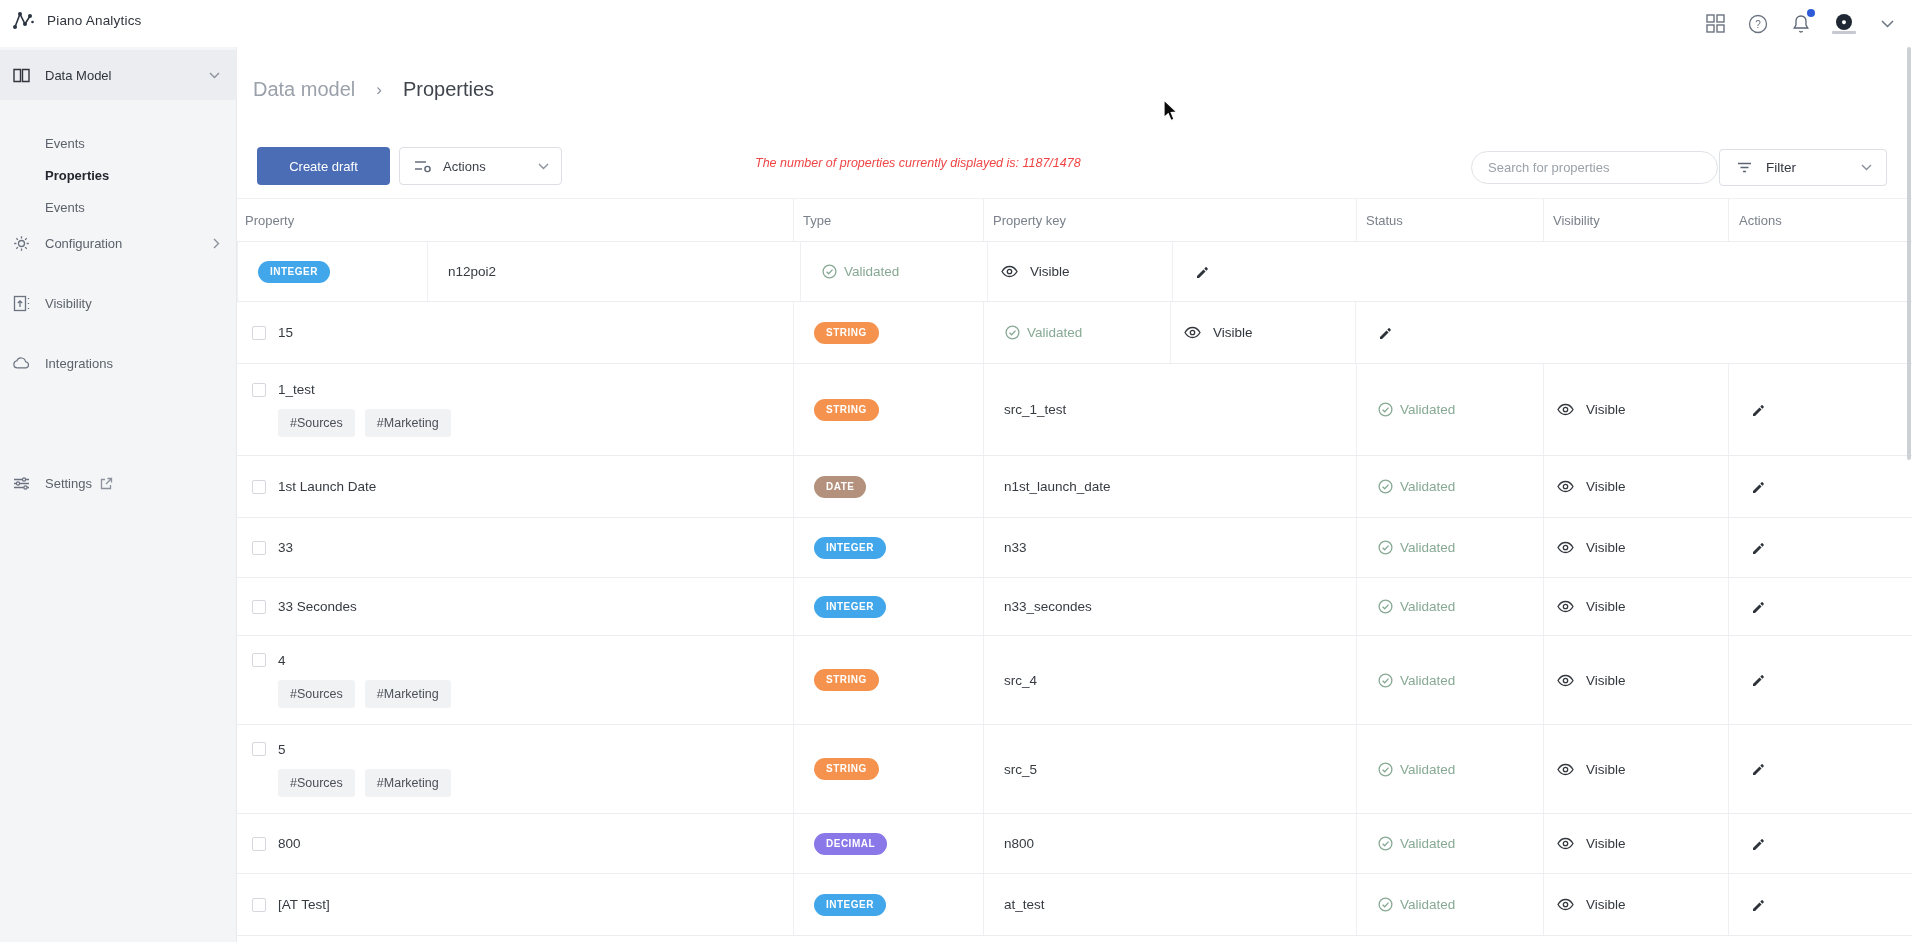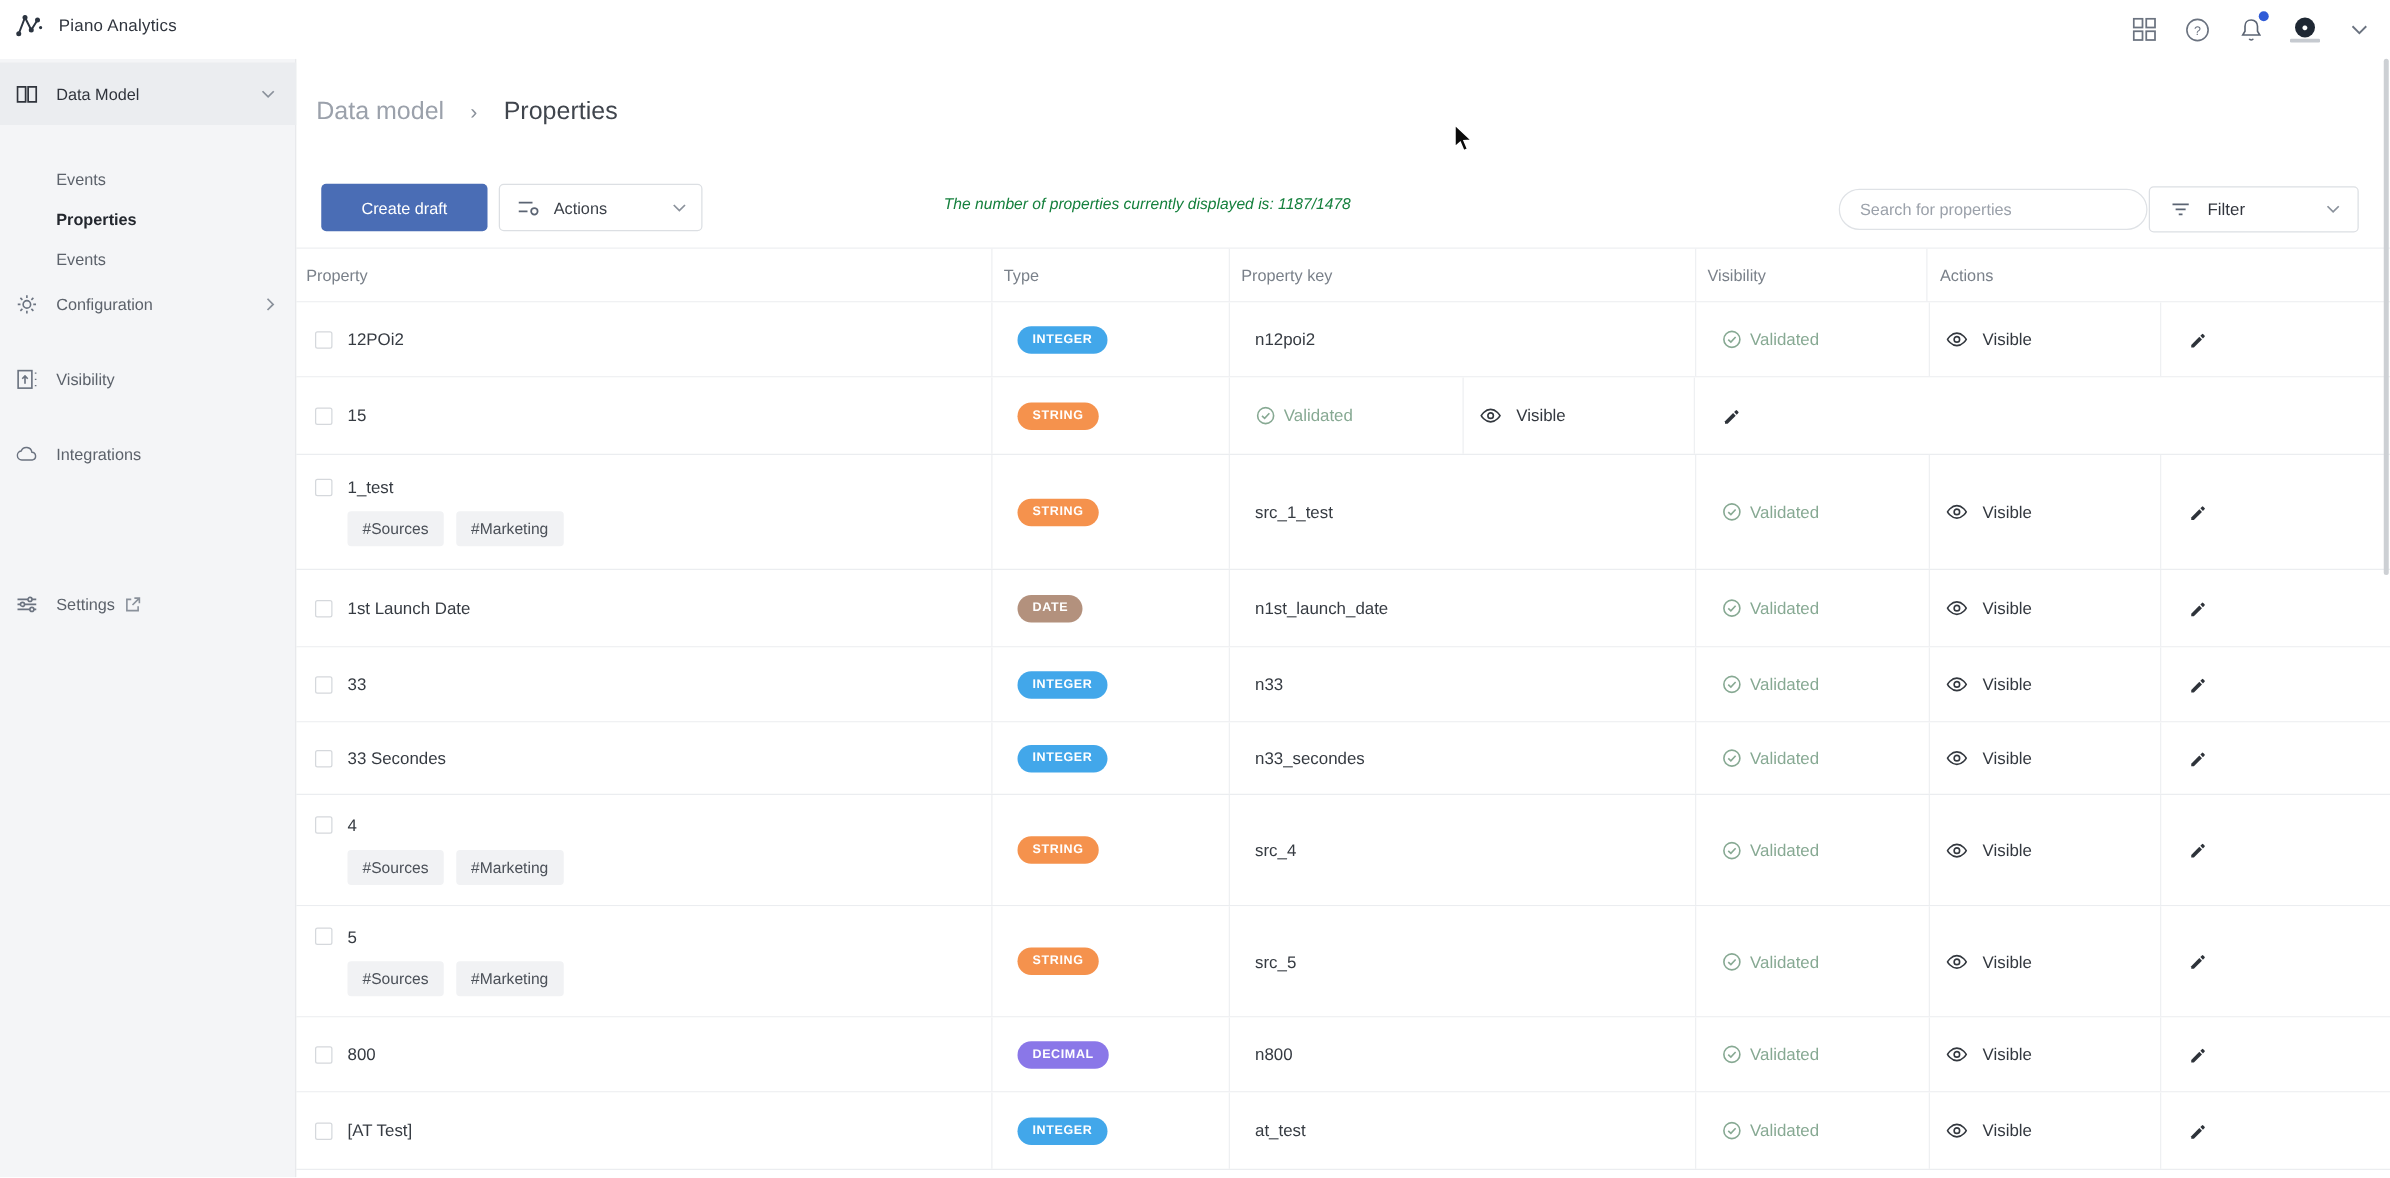--- a/index.html
+++ b/index.html
@@ -41,21 +41,21 @@
   .breadcrumb { position:absolute; left:16px; top:31px; display:flex; align-items:center; gap:21px; }
   .bc-parent { font-size:20px; color:#9ba1ab; cursor:pointer; }
   .bc-sep { font-size:17px; color:#8a919b; }
   .bc-current { font-size:20px; color:#40454d; }
 
   .btn-create { position:absolute; left:20px; top:100px; width:133px; height:38px; background:#4a6db5; color:#fff; font-size:13px; border:none; border-radius:4px; cursor:pointer; font-family:inherit; }
   .btn-actions { position:absolute; left:162px; top:100px; width:163px; height:38px; background:#fff; border:1px solid #dcdfe3; border-radius:4px; display:flex; align-items:center; cursor:pointer; font-size:13px; color:#3c4149; }
   .btn-actions .a-ico { margin-left:14px; }
   .btn-actions .a-lbl { margin-left:11px; }
   .btn-actions .a-chev { margin-left:auto; margin-right:12px; display:flex; }
-  .info-line { position:absolute; left:518px; top:109px; font-size:12.5px; font-style:italic; color:#15803d; white-space:nowrap; }
+  .info-line { position:absolute; left:518px; top:109px; font-size:12.5px; font-style:italic; color:#ef4444; white-space:nowrap; }
   .search-box { position:absolute; left:1234px; top:104px; width:247px; height:33px; border:1px solid #dfe2e6; border-radius:17px; background:#fff; padding:0 16px; font-size:13px; color:#3c4149; font-family:inherit; outline:none; }
   .search-box::placeholder { color:#9ba1aa; }
   .btn-filter { position:absolute; left:1482px; top:102px; width:168px; height:37px; background:#fff; border:1px solid #dcdfe3; border-radius:4px; display:flex; align-items:center; cursor:pointer; font-size:13.5px; color:#32363e; }
   .btn-filter .f-ico { margin-left:17px; }
   .btn-filter .f-lbl { margin-left:14px; }
   .btn-filter .f-chev { margin-left:auto; margin-right:14px; display:flex; }
 
   
   .table { position:absolute; left:0; top:151px; width:1675px; }
   .trow { display:flex; width:1675px; border-bottom:1px solid #ebedf0; background:#fff; }
@@ -268,32 +268,26 @@
             <path d="M1 1 L5.5 5.5 L10 1"></path>
           </svg>
       </span>
     </div>
 
     <div class="table">
       <div class="trow thead">
         <div class="cell c0">Property</div>
         <div class="cell c1">Type</div>
         <div class="cell c2">Property key</div>
+        <div class="cell c3">Status</div>
         <div class="cell c4">Visibility</div>
         <div class="cell c5">Actions</div>
       </div>
       <div id="table-body">
           <div class="trow" style="height: 60px;">
-      <div class="cell c0">
-        <div class="prop-main">
-          <span class="checkbox"></span>
-          <span class="prop-name">12POi2</span>
-        </div>
-
-      </div>
       <div class="cell c1 type-cell">
         <span class="type-badge" style="background: rgb(66, 167, 234);">INTEGER</span>
       </div>
       <div class="cell c2 key-cell">
         <span>n12poi2</span>
       </div>
       <div class="cell c3 status-cell">
         <span class="status-inner">
           <span>
             <svg width="15" height="15" viewBox="0 0 15 15" fill="none" stroke="#87a993" stroke-width="1.3">

